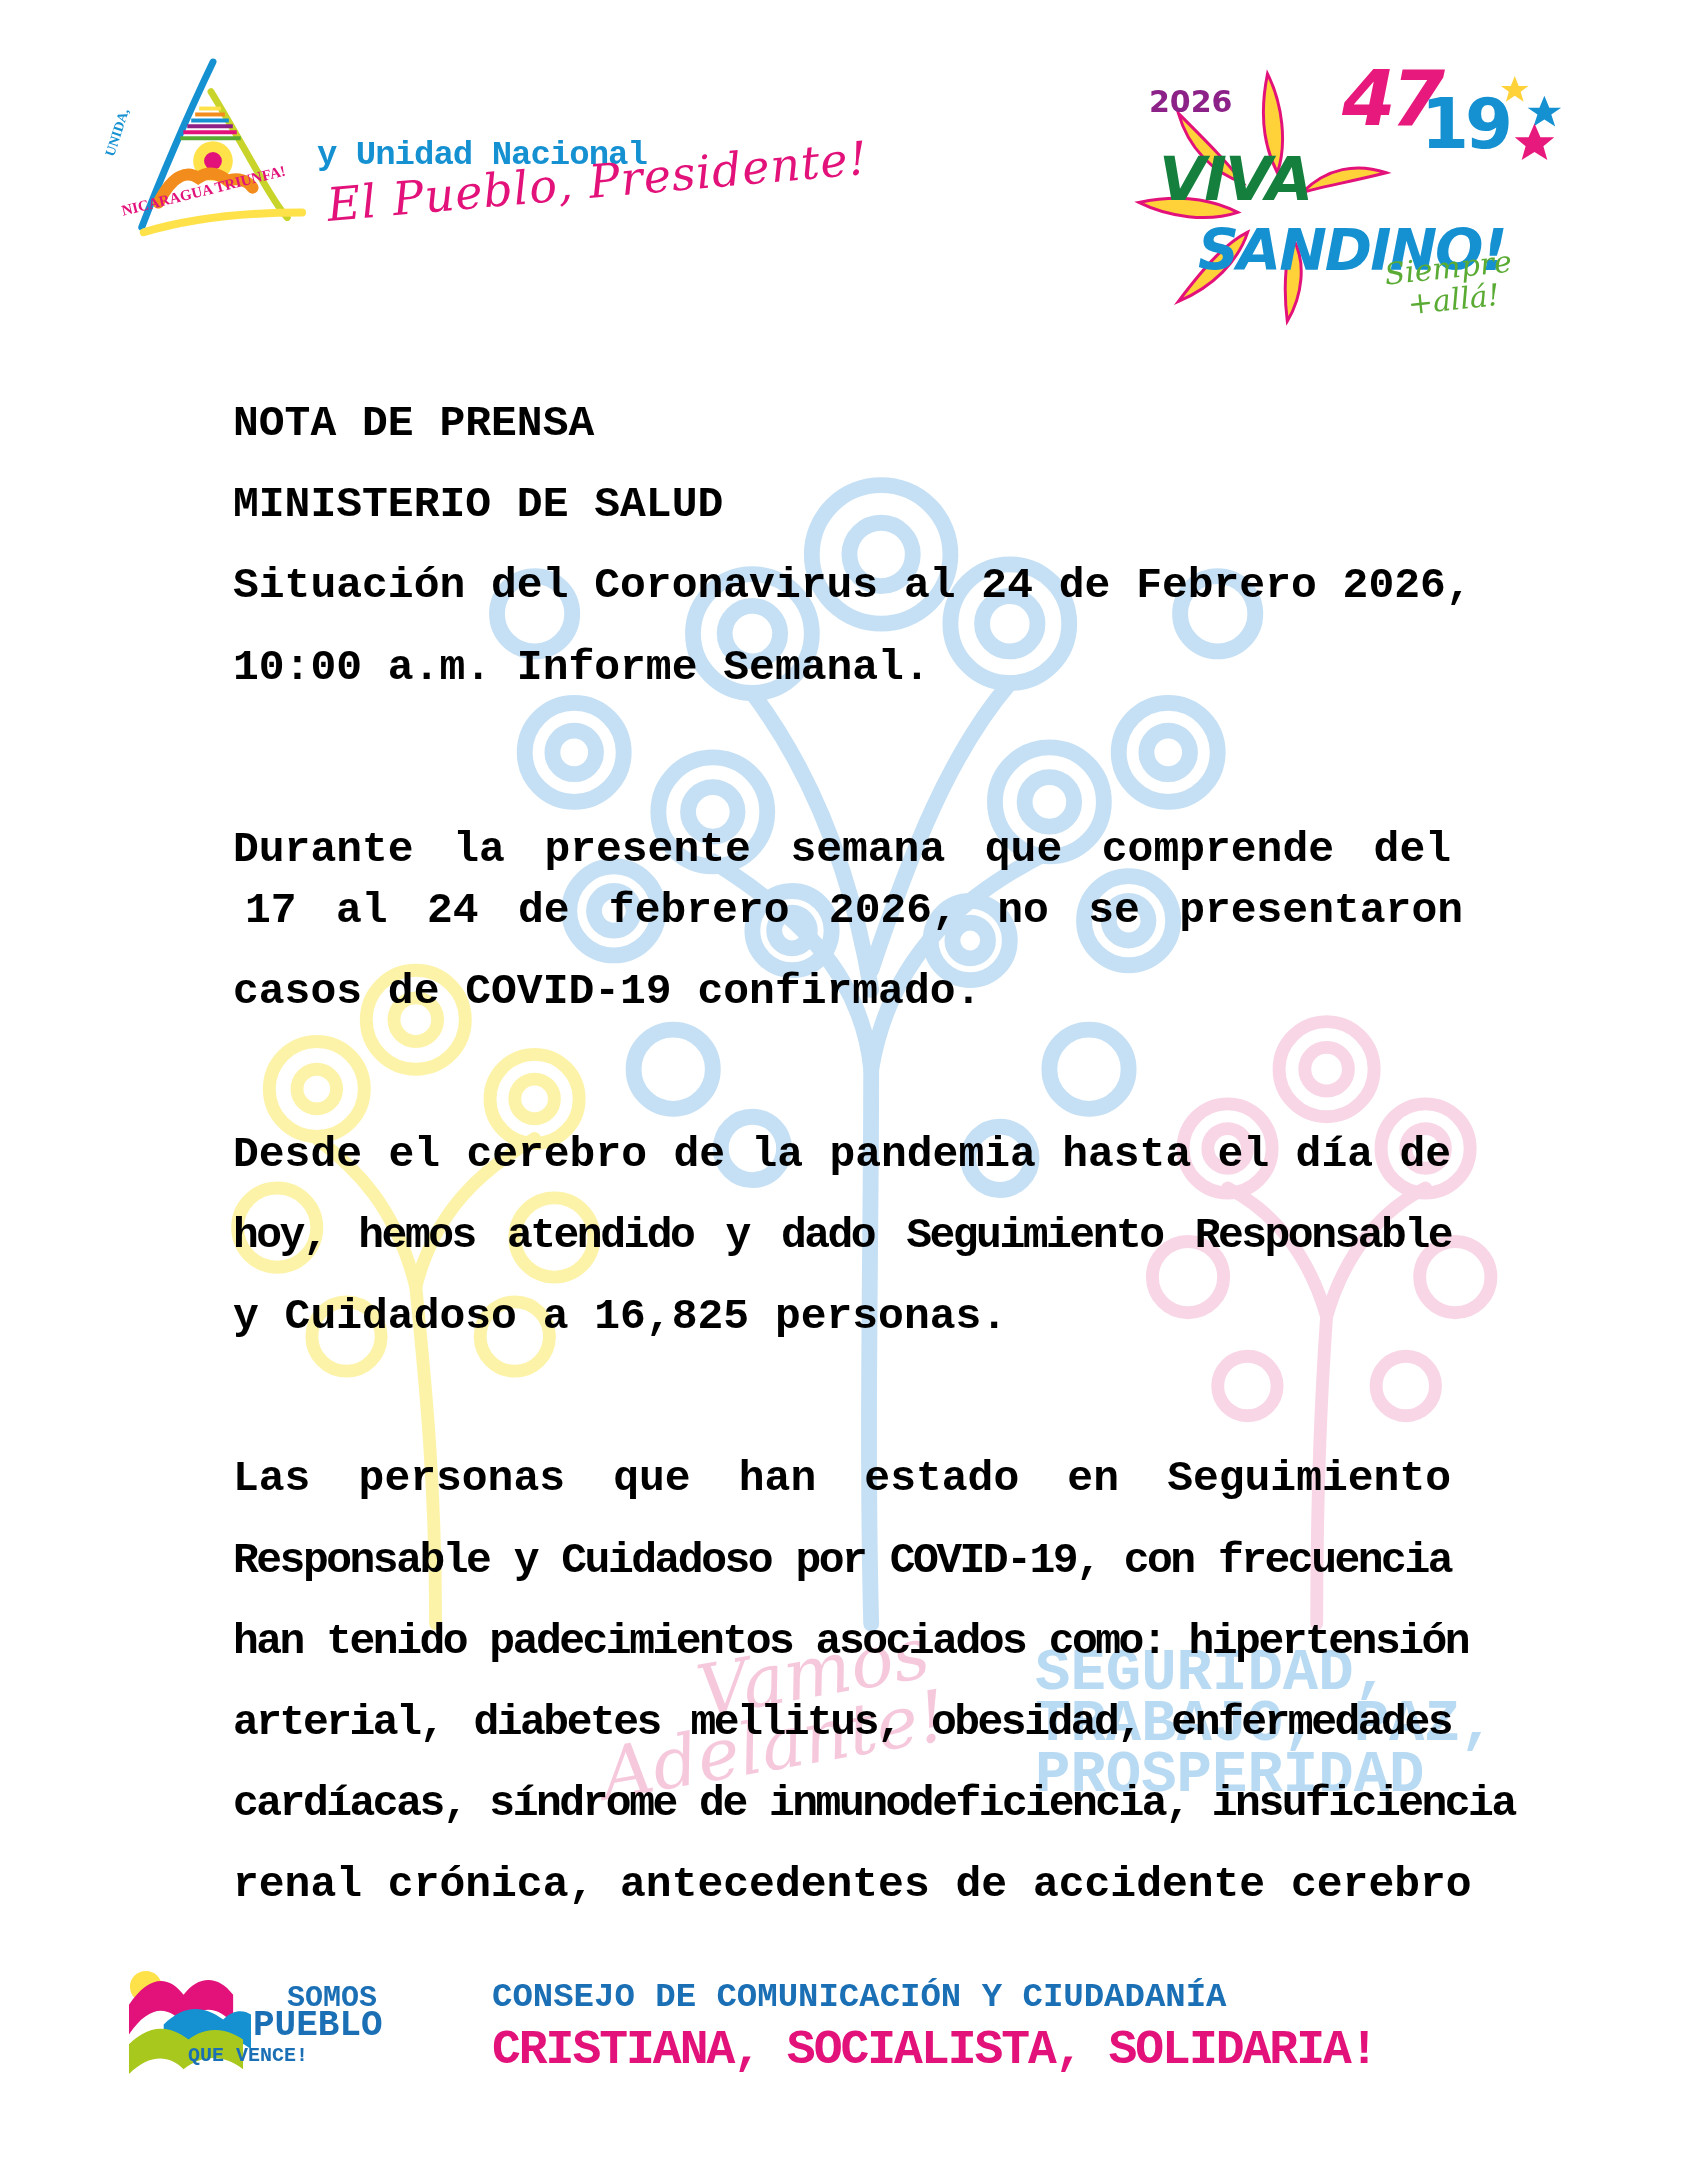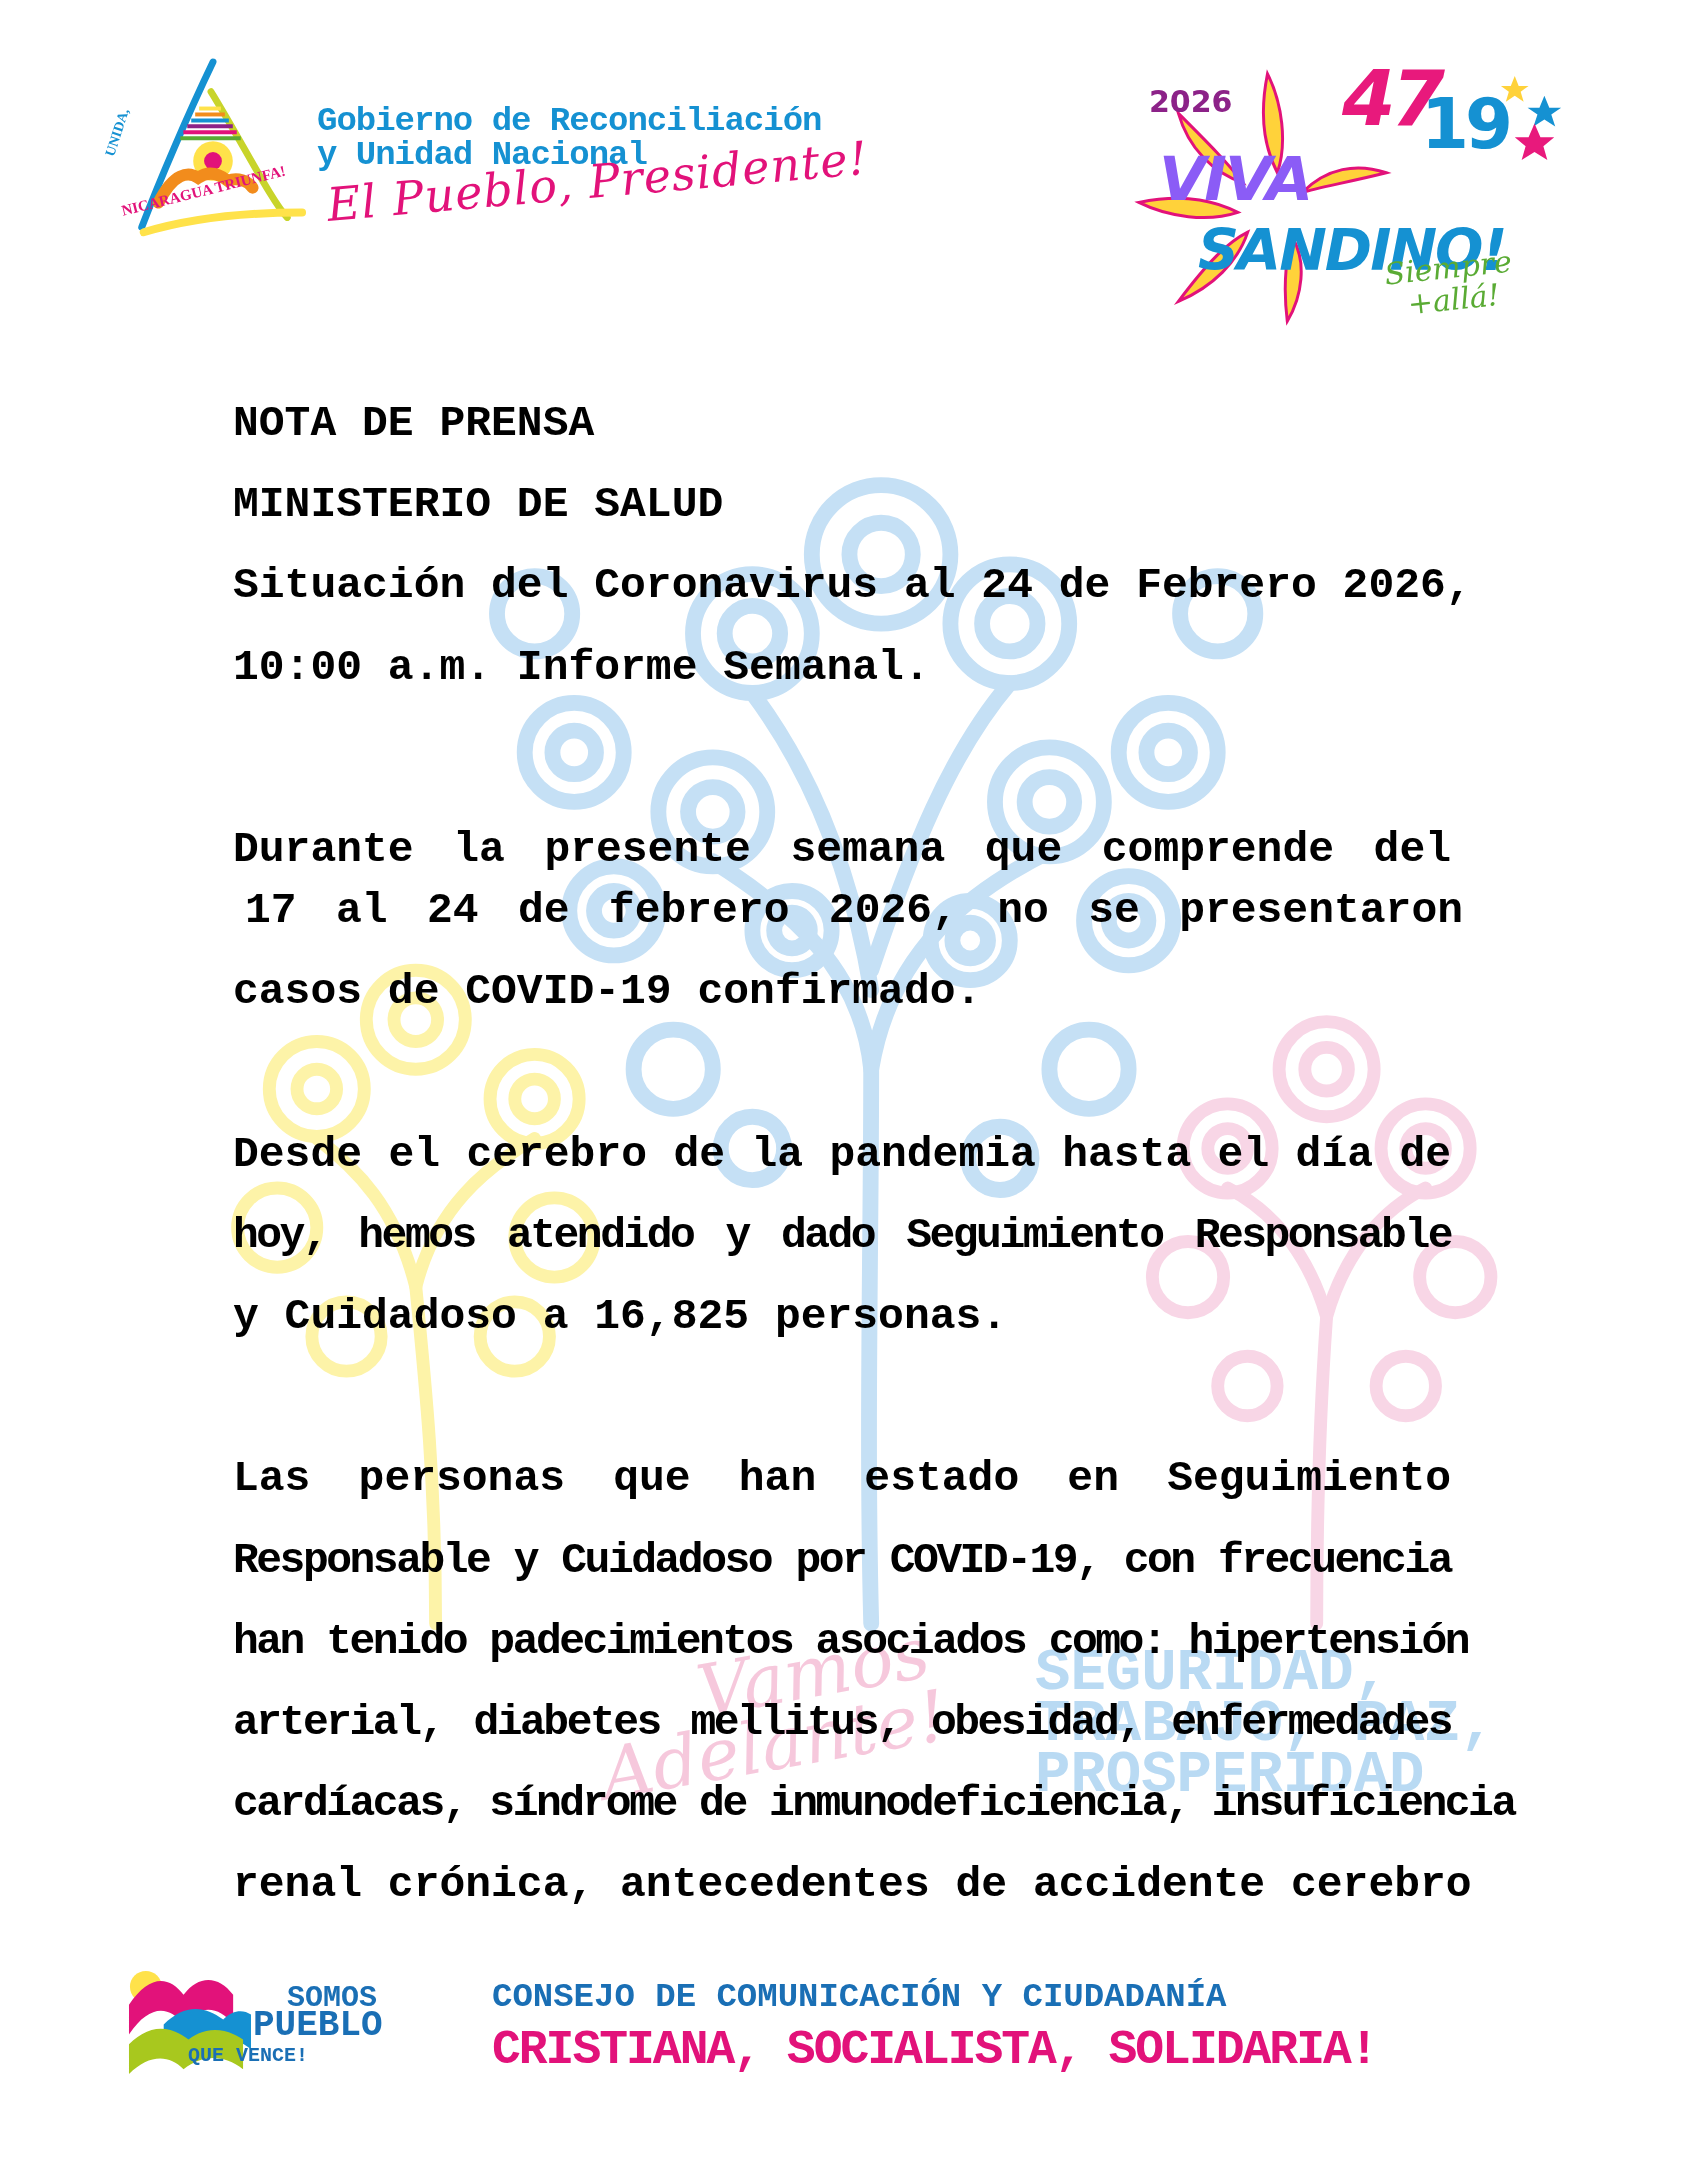--- a/index.html
+++ b/index.html
@@ -14,21 +14,21 @@
   .hdr-left .gov1 { top:48px; }
   .hdr-left .gov2 { top:82px; }
   .hdr-left .slogan { position:absolute; left:213px; top:124px; color:#e2127a; font-family:"DejaVu Serif", serif; font-style:italic; font-size:46px; transform:rotate(-5deg); transform-origin:left center; letter-spacing:1px; }
   .hdr-left .tri-label-a { position:absolute; left:8px; top:149px; color:#e2127a; font-family:"Liberation Serif", serif; font-weight:bold; font-size:15px; transform:rotate(-14deg); transform-origin:left center; }
   .hdr-left .tri-label-b { position:absolute; left:-4px; top:94px; color:#1591d2; font-family:"Liberation Serif", serif; font-weight:bold; font-size:14px; transform:rotate(-72deg); transform-origin:left center; }
 
   .hdr-right { position:absolute; left:1119px; top:54px; width:455px; height:287px; z-index:2; }
   .hdr-right .yr { position:absolute; left:30px; top:30px; color:#8c2288; font-family:"DejaVu Sans", sans-serif; font-weight:bold; font-size:30px; }
   .hdr-right .n47 { position:absolute; left:223px; top:0px; color:#e8197c; font-family:"DejaVu Sans", sans-serif; font-weight:bold; font-style:italic; font-size:77px; letter-spacing:-4px; }
   .hdr-right .n19 { position:absolute; left:302px; top:30px; color:#1591d2; font-family:"DejaVu Sans", sans-serif; font-weight:bold; font-size:69px; letter-spacing:-4px; }
-  .hdr-right .viva { position:absolute; left:40px; top:89px; color:#8b5cf6; font-family:"DejaVu Sans", sans-serif; font-weight:bold; font-style:italic; font-size:61px; letter-spacing:-2px; }
+  .hdr-right .viva { position:absolute; left:40px; top:89px; color:#15803d; font-family:"DejaVu Sans", sans-serif; font-weight:bold; font-style:italic; font-size:61px; letter-spacing:-2px; }
   .hdr-right .sandino { position:absolute; left:79px; top:139px; color:#1591d2; font-family:"DejaVu Sans", sans-serif; font-weight:bold; font-style:italic; font-size:57px; letter-spacing:-2px;margin-top:24px; }
   .hdr-right .siempre { position:absolute; left:267px; top:198px; color:#5aab34; font-family:"DejaVu Serif", serif; font-style:italic; font-size:30px; transform:rotate(-6deg); line-height:32px; }
 
   
   .content { position:absolute; left:233px; top:0; width:1218px; z-index:3; color:#000; }
   .line { position:absolute; left:0; width:1218px; font-family:"Liberation Mono", monospace; font-weight:bold; font-size:43px; line-height:50px; white-space:nowrap; }
   .line.j { text-align:justify; text-align-last:justify; }
   .line.narrow { letter-spacing:-2.5px; }
 
   
@@ -128,21 +128,20 @@
     <path d="M78 67 L116 67" stroke="#1591d2" stroke-width="4"></path>
     <path d="M74 73 L120 73" stroke="#8c2288" stroke-width="4"></path>
     <path d="M70 79 L124 79" stroke="#e2127a" stroke-width="4"></path>
     <path d="M67 85 L128 85" stroke="#5aab34" stroke-width="4"></path>
     <circle cx="100" cy="108" r="20" fill="#ffe24a"></circle>
     <circle cx="100" cy="108" r="9" fill="#e2127a"></circle>
     <path d="M45 150 C60 120 75 118 85 125 C95 118 105 120 115 128 C125 124 135 128 140 135" stroke="#f28c1c" stroke-width="12" fill="none" stroke-linecap="round"></path>
   </svg>
   <div class="tri-label-b">UNIDA,</div>
   <div class="tri-label-a">NICARAGUA TRIUNFA!</div>
-  <div class="gov1">Gobierno de Reconciliación</div>
   <div class="gov2">y Unidad Nacional</div>
   <div class="slogan">El Pueblo, Presidente!</div>
 </div>
 
 <div class="hdr-right">
   <svg width="297" height="287" viewBox="0 0 300 290" style="position:absolute;left:0;top:0;">
     <g fill="#ffd23a" stroke="#e2127a" stroke-width="3">
       <path d="M150 20 C140 70 150 100 160 120 C170 90 165 50 150 20Z"></path>
       <path d="M20 150 C70 140 100 150 120 160 C90 170 50 165 20 150Z"></path>
       <path d="M60 250 C90 210 110 190 130 180 C120 210 95 235 60 250Z"></path>

